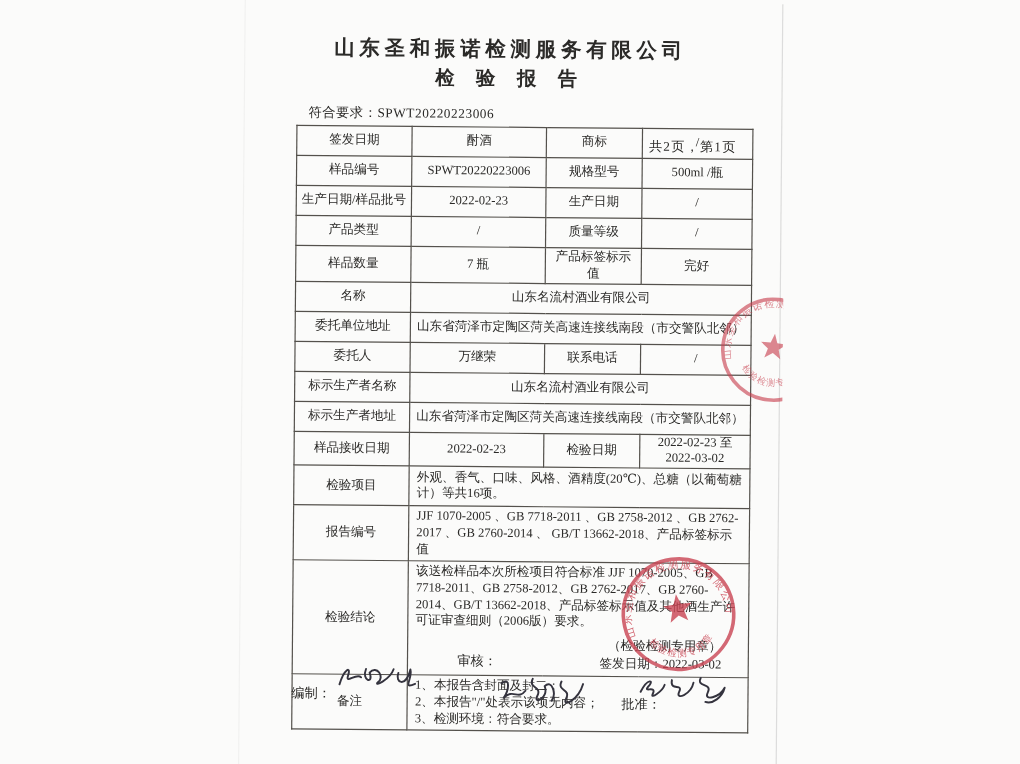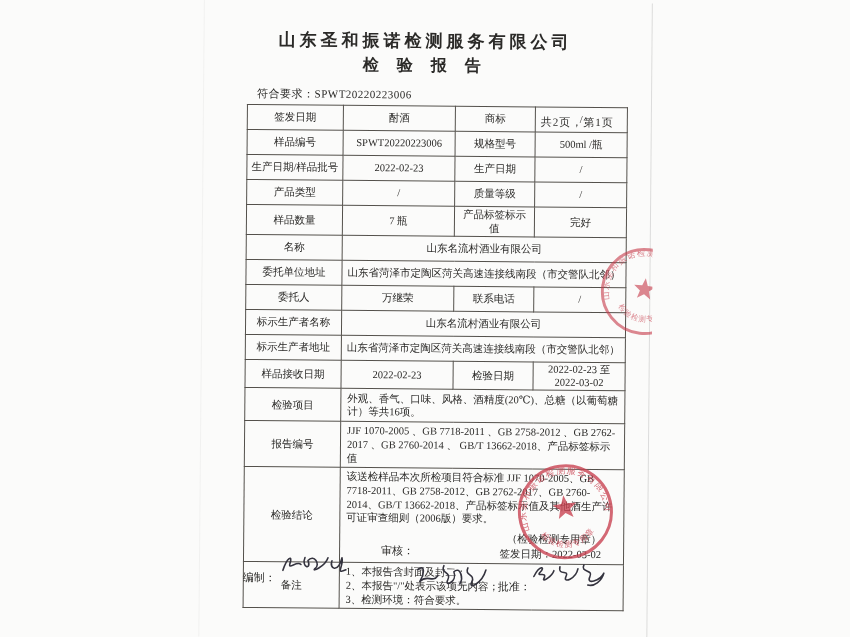--- a/index.html
+++ b/index.html
@@ -162,21 +162,21 @@
   <span class="footer-label" style="left:247px;top:570px">编制：</span>
   <svg class="sig" style="left:282px;top:548px" width="72" height="32" viewBox="0 0 72 32" title="刘魏英（手写签名）">
     <path d="M5 22 C9 9 15 6 12 15 C10 22 19 12 23 16 M27 9 C23 19 34 22 30 12 C36 5 43 16 37 20 C33 24 47 18 50 9 M54 12 C51 20 60 25 64 9 C66 17 57 26 68 21"></path>
   </svg>
 
   <span class="footer-label" style="left:385px;top:542px">审核：</span>
   <svg class="sig" style="left:418px;top:556px" width="78" height="34" viewBox="0 0 78 34" title="李整松（手写签名）">
     <path d="M4 12 C12 6 10 18 6 24 C14 16 18 26 24 18 M30 8 C26 16 38 14 34 22 C30 30 44 24 40 14 C46 8 50 20 46 26 M54 10 C50 18 62 16 58 24 C54 32 68 26 72 12"></path>
   </svg>
 
-  <span class="footer-label" style="left:502px;top:577px">批准：</span>
+  <span class="footer-label" style="left:522px;top:577px">批准：</span>
   <svg class="sig" style="left:534px;top:554px" width="78" height="34" viewBox="0 0 78 34" title="郭东亮（手写签名）">
     <path d="M4 20 C10 8 16 10 10 16 C6 21 18 14 14 22 C12 26 22 20 24 14 M30 10 C28 20 40 12 36 20 C33 27 46 22 48 12 M54 8 C50 16 64 12 60 20 C56 28 70 24 74 16 C72 24 64 30 58 28"></path>
   </svg>
 
   <svg class="stamp-main" width="124" height="124" viewBox="0 0 124 124">
     <g transform="rotate(-8 62 62)">
       <circle cx="62" cy="62" r="46" fill="none" stroke="#c8404f" stroke-width="3"></circle>
       <path id="arcT" d="M 24,76 A 40,40 0 1 1 100,76" fill="none"></path>
       <path id="arcB" d="M 32,78 A 33,33 0 0 0 92,78" fill="none"></path>
       <text font-size="9" fill="#c8404f" letter-spacing="1.2" font-family="'Liberation Serif',serif">

